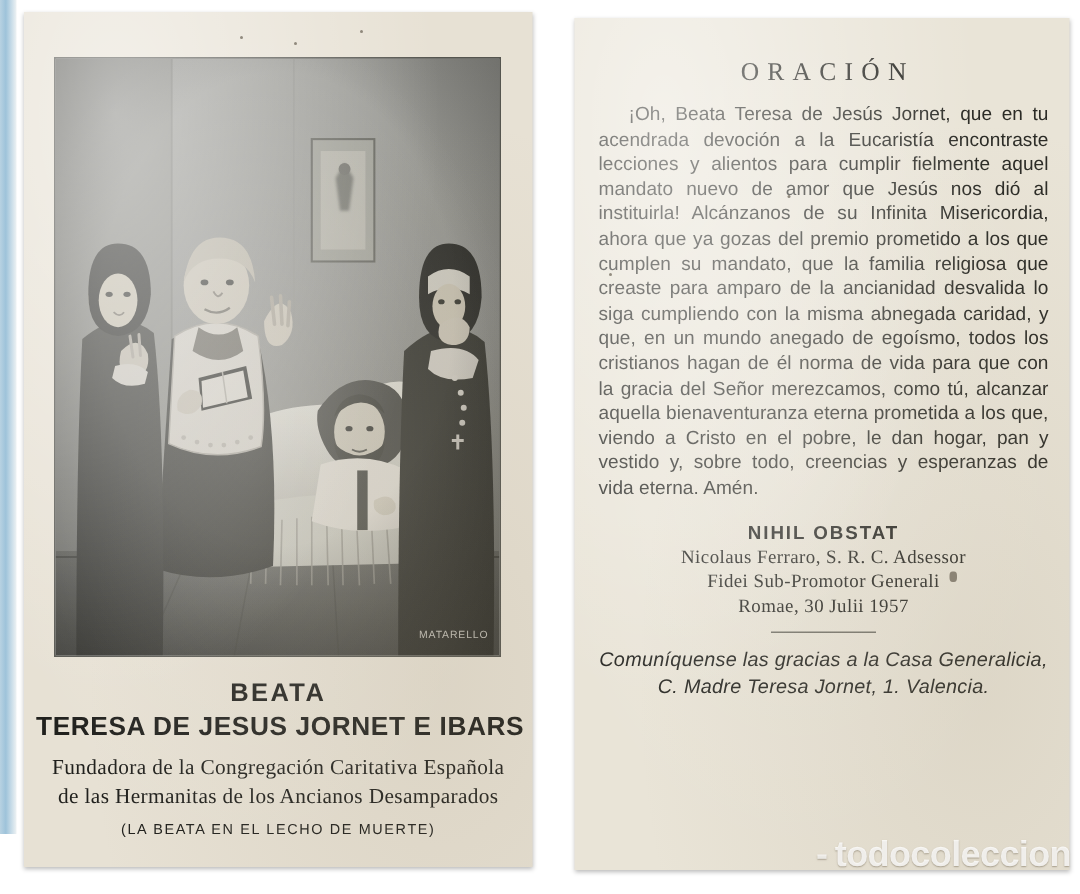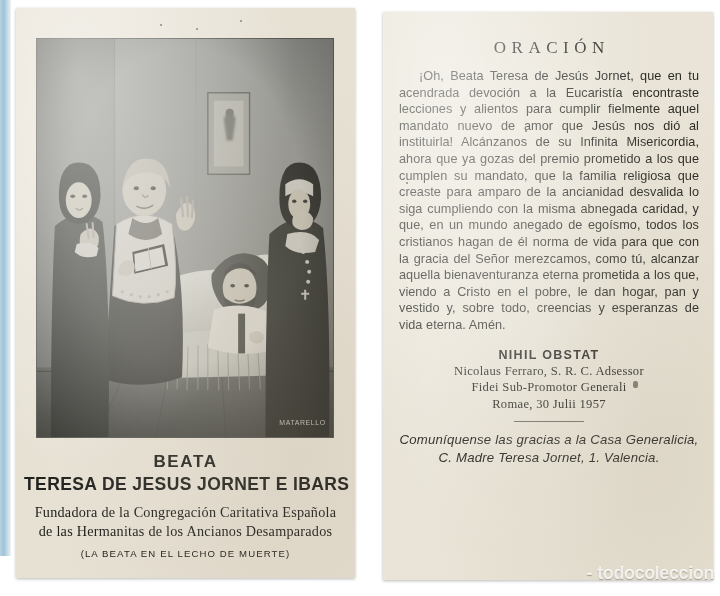--- a/index.html
+++ b/index.html
@@ -167,21 +167,21 @@
     color: #262622;
     letter-spacing: .2px;
   }
 
   
   .watermark {
     position: absolute;
     right: 6px; bottom: 12px;
     font-family: "Liberation Sans", sans-serif;
     font-weight: 700;
-    font-size: 18px;
+    font-size: 24px;
     letter-spacing: -0.4px;
     color: rgba(255,255,255,.82);
     text-shadow: 0 1px 1px rgba(120,110,90,.55);
     z-index: 9;
     white-space: nowrap;
   }
   .watermark .dash {
     font-weight: 700;
     margin-right: 5px;
     color: rgba(255,255,255,.75);

